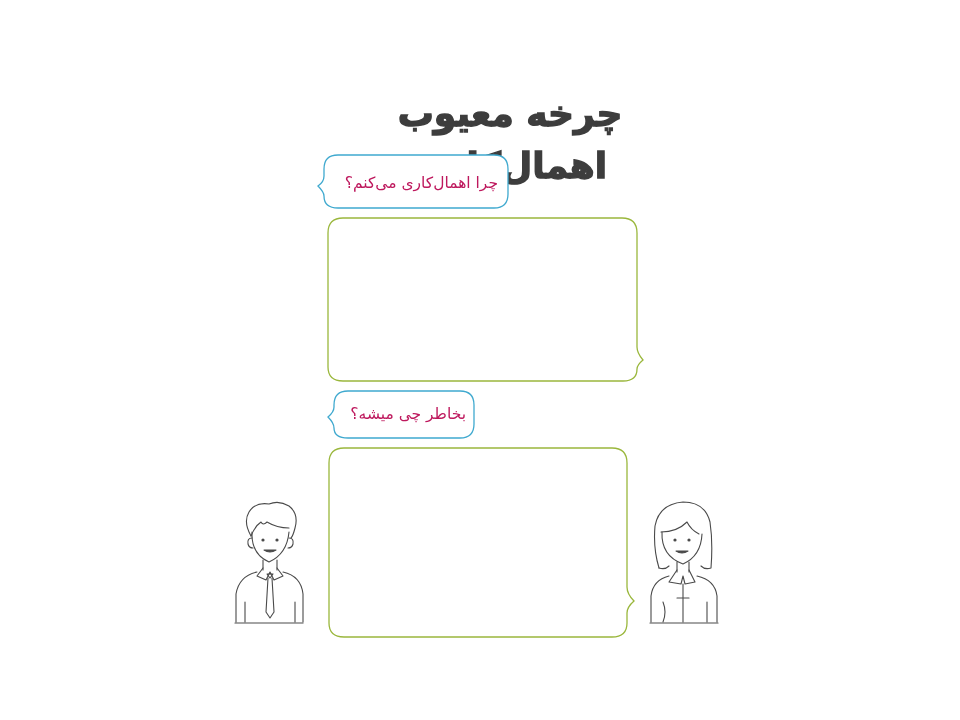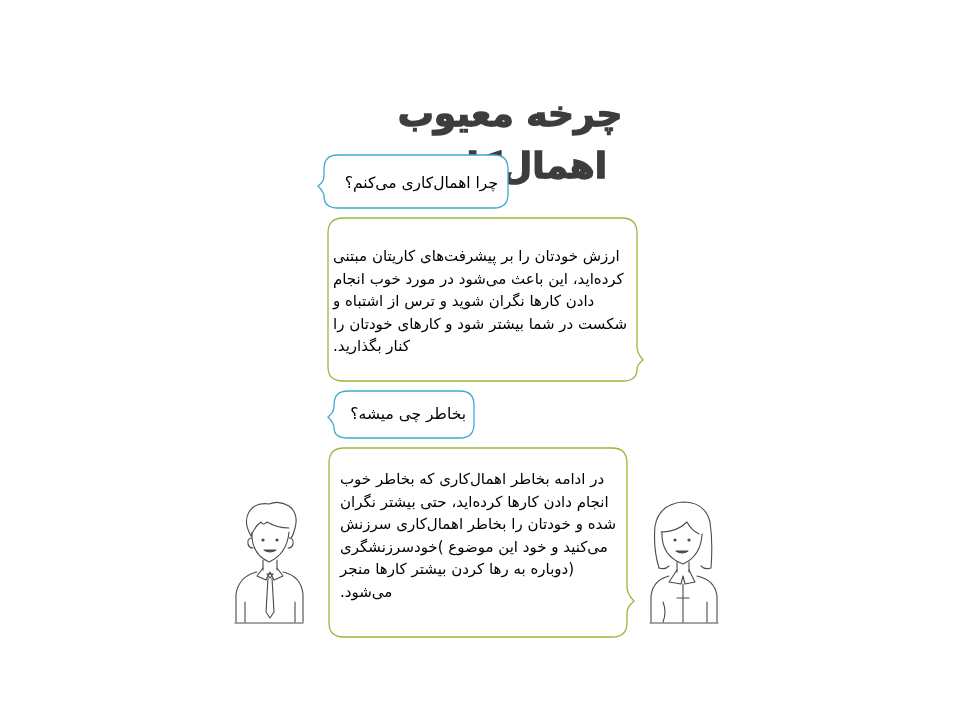--- a/index.html
+++ b/index.html
@@ -4,57 +4,55 @@
 <style>
   html, body { margin:0; padding:0; background:#ffffff; }
   body { width:960px; height:720px; position:relative; overflow:hidden;
          font-family:"DejaVu Sans", sans-serif; color:#3a3a3a; }
   .title { position:absolute; left:300px; top:88px; width:420px; text-align:center;
            direction:rtl; font-family:"DejaVu Sans", sans-serif; font-weight:900;
            font-size:36px; color:#3d3d3d; letter-spacing:-0.5px;
            -webkit-text-stroke:1.4px #3d3d3d; line-height:52px; }
   .bubble { position:absolute; }
   .bubble svg { position:absolute; left:0; top:0; overflow:visible; }
-  .bubble .text { position:absolute; direction:rtl; text-align:left;
-                  font-family:"DejaVu Sans", sans-serif; color:#000000; }
+  .bubble .text { position:absolute; direction:rtl; text-align:center;
+                  font-family:"DejaVu Sans", sans-serif; color:#be185d; }
   .q .text { font-size:15.5px; line-height:20px; white-space:nowrap; }
   .a .text { font-size:15px; line-height:22.5px; }
   .figure { position:absolute; }
 </style>
 </head>
 <body>
 
 <div class="title">چرخه معیوب اهمال‌کاری</div>
 
 <div class="bubble q" style="left:314px; top:154px; width:196px; height:56px;">
   <svg width="196" height="56">
     <path d="M 24 1 H 180 Q 194 1 194 15 V 40 Q 194 54 180 54 H 24 Q 10 54 10 42 Q 10 38 4 32 Q 10 28 10 22 V 15 Q 10 1 24 1 Z" fill="#ffffff" stroke="#3fa9cf" stroke-width="1.3"></path>
   </svg>
   <div class="text" style="right:12px; top:19px;">چرا اهمال‌کاری می‌کنم؟</div>
 </div>
 
 <div class="bubble a" style="left:327px; top:217px; width:320px; height:166px;">
   <svg width="320" height="166">
     <path d="M 16 1 H 295 Q 310 1 310 16 V 130 Q 310 136 316 143 Q 310 148 310 152 Q 310 164 296 164 H 16 Q 1 164 1 150 V 16 Q 1 1 16 1 Z" fill="#ffffff" stroke="#9ab73c" stroke-width="1.3"></path>
   </svg>
-  <div class="text" style="right:18px; top:28px; width:296px;">ارزش خودتان را بر پیشرفت‌های کاریتان مبتنی کرده‌اید، این باعث می‌شود در مورد خوب انجام دادن کارها نگران شوید و ترس از اشتباه و شکست در شما بیشتر شود و کارهای خودتان را کنار بگذارید.</div>
 </div>
 
 <div class="bubble q" style="left:324px; top:390px; width:152px; height:50px;">
   <svg width="152" height="50">
     <path d="M 24 1 H 136 Q 150 1 150 15 V 34 Q 150 48 136 48 H 24 Q 10 48 10 38 Q 10 33 4 27 Q 10 22 10 17 V 15 Q 10 1 24 1 Z" fill="#ffffff" stroke="#3fa9cf" stroke-width="1.3"></path>
   </svg>
   <div class="text" style="right:10px; top:14px;">بخاطر چی میشه؟</div>
 </div>
 
 <div class="bubble a" style="left:328px; top:447px; width:310px; height:192px;">
   <svg width="310" height="192">
     <path d="M 16 1 H 284 Q 299 1 299 16 V 140 Q 299 147 306 154 Q 299 160 299 166 V 176 Q 299 190 284 190 H 16 Q 1 190 1 176 V 16 Q 1 1 16 1 Z" fill="#ffffff" stroke="#9ab73c" stroke-width="1.3"></path>
   </svg>
-  <div class="text" style="right:14px; top:21px; width:284px;">در ادامه بخاطر اهمال‌کاری که بخاطر خوب انجام دادن کارها کرده‌اید، حتی بیشتر نگران شده و خودتان را بخاطر اهمال‌کاری سرزنش می‌کنید و خود این موضوع )خودسرزنشگری (دوباره به رها کردن بیشتر کارها منجر می‌شود.</div>
 </div>
 
 <div class="figure" style="left:233px; top:498px; width:72px; height:128px;">
   <svg width="72" height="128" viewBox="0 0 72 128" fill="none" stroke="#4a4a4a" stroke-width="1.1" stroke-linecap="round" stroke-linejoin="round">
 
     <path d="M 18 38 Q 10 24 16 14 Q 22 4 36 6 Q 46 2 56 8 Q 66 16 62 30 Q 60 38 58 40"></path>
     <path d="M 18 38 Q 22 28 28 24 Q 30 28 34 24 Q 44 30 56 30"></path>
 
     <path d="M 19 34 Q 18 56 36 64 Q 54 56 56 34"></path>
 

